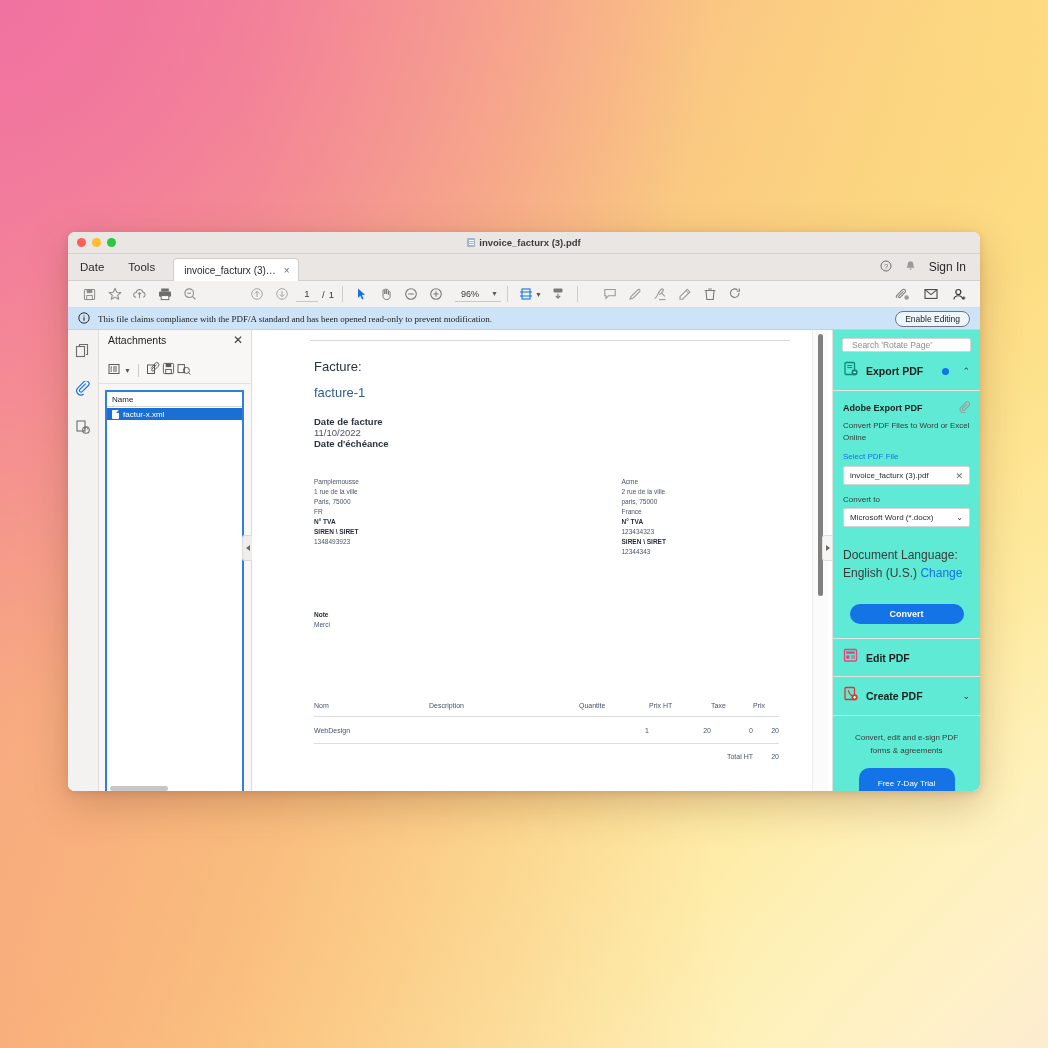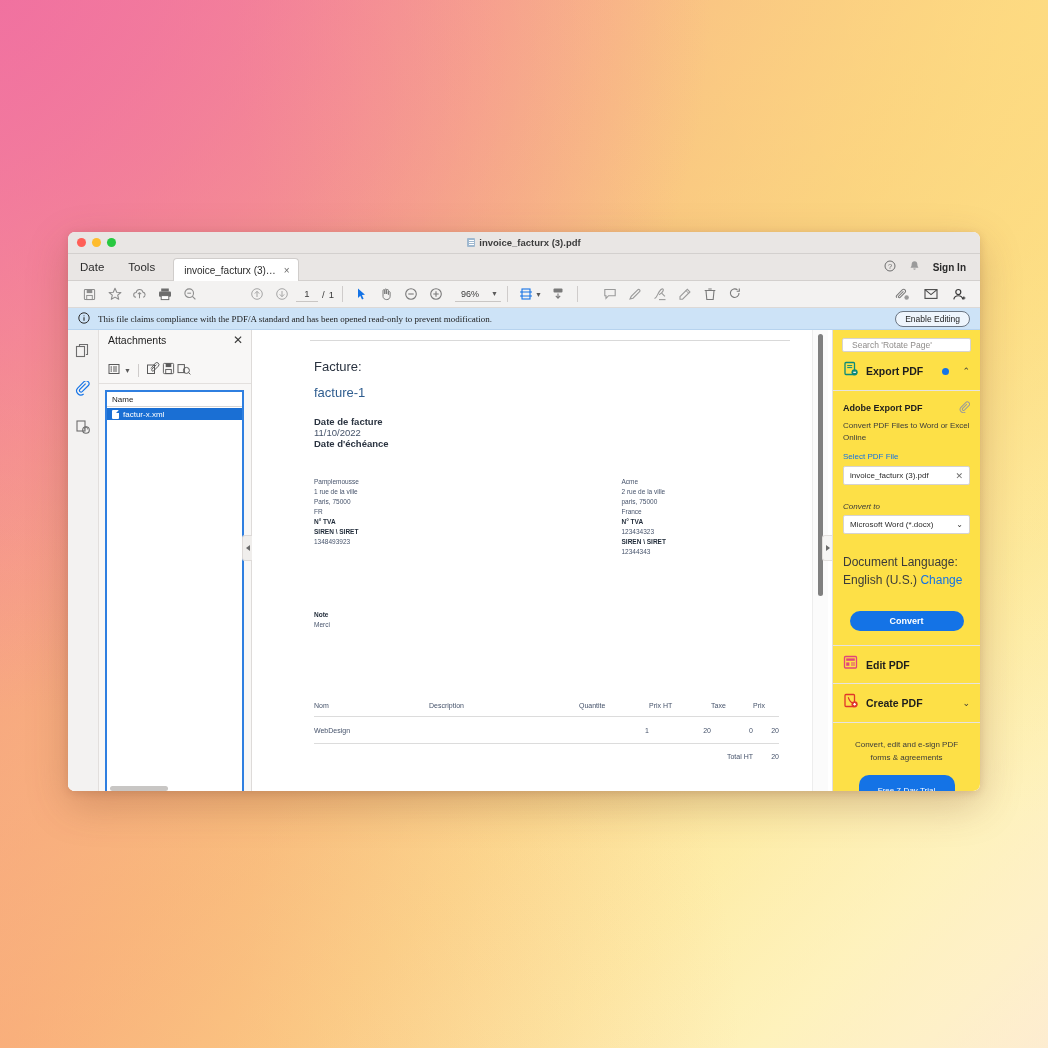--- a/index.html
+++ b/index.html
@@ -59,21 +59,21 @@
   }
   .tab{
     height:22px;background:#fff;border:1px solid #d0cdcb;border-bottom:none;
     border-radius:4px 4px 0 0;margin-left:6px;
     display:flex;align-items:center;gap:8px;padding:0 8px 0 10px;
     font-size:10px;color:#2b2b2b;position:relative;top:1px;
   }
   .tab .x{font-size:10px;color:#6a6a6a;}
   .menuright{margin-left:auto;display:flex;align-items:center;gap:13px;padding:0 14px 0 0;height:26px;}
   .menuright .ic{color:#6d6d6d;}
-  .signin{font-size:10px;font-weight:bold;color:#2b2b2b;}
+  .signin{font-size:12px;font-weight:normal;color:#2b2b2b;}
 
   
   .toolbar{
     height:26px;background:#f3f2f1;border-bottom:1px solid #dcd9d7;
     display:flex;align-items:center;padding:0 9px;gap:0;
   }
   .tb{width:25px;height:24px;display:flex;align-items:center;justify-content:center;}
   .tb svg{display:block;}
   .sep{width:1px;height:16px;background:#cfcccb;margin:0 6px;}
   .pagenum{
@@ -194,21 +194,21 @@
   }
   .vtrack{position:absolute;right:4px;top:0;bottom:0;width:15px;background:#fbfbfb;border-left:1px solid #ededed;}
   .collapse-right{
     position:absolute;right:0;top:205px;width:9px;height:24px;
     background:#f7f6f5;border:1px solid #e3e0de;border-right:none;
     border-radius:3px 0 0 3px;display:flex;align-items:center;justify-content:center;z-index:3;
   }
 
   
   .rpanel{
-    width:147px;background:#fde047;border-left:1px solid #e2dfdd;
+    width:147px;background:#5eead4;border-left:1px solid #e2dfdd;
     display:flex;flex-direction:column;
   }
   .searchbox{
     margin:8px 9px 0 9px;height:19px;border:1px solid #d6d3d1;background:#fff;border-radius:2px;
     display:flex;align-items:center;padding:0 7px;
   }
   .searchbox input{
     border:none;outline:none;width:100%;font-size:8.5px;color:#3a3a3a;
     font-family:"Liberation Sans",sans-serif;background:transparent;
   }
@@ -222,21 +222,21 @@
   .chev.solo{margin-left:auto;}
   .expand-body{padding:10px 10px 14px 10px;border-bottom:1px solid #e6e3e1;}
   .exp-title{font-size:9px;font-weight:bold;color:#1d1d1d;display:flex;align-items:center;}
   .exp-desc{font-size:8px;color:#3a3a3a;line-height:1.45;margin-top:5px;}
   .exp-link{font-size:8px;color:#1473e6;margin-top:9px;}
   .exp-field{
     margin-top:5px;height:17px;border:1px solid #d6d3d1;background:#fff;border-radius:2px;
     display:flex;align-items:center;padding:0 6px;font-size:8px;color:#2b2b2b;
   }
   .exp-field .x{margin-left:auto;color:#6d6d6d;font-size:9px;}
-  .exp-lbl{font-size:8px;color:#3a3a3a;margin-top:17px;font-style:italic;}
+  .exp-lbl{font-size:8px;color:#3a3a3a;margin-top:10px;}
   .exp-select{
     margin-top:4px;height:17px;border:1px solid #d6d3d1;background:#fff;border-radius:2px;
     display:flex;align-items:center;padding:0 6px;font-size:8px;color:#2b2b2b;
   }
   .exp-select .cv{margin-left:auto;font-size:8px;color:#3a3a3a;}
   .exp-lang{font-size:12px;color:#3a3a3a;margin-top:19px;line-height:1.5;}
   .exp-lang a{color:#1473e6;text-decoration:none;}
   .convert-btn{
     margin:22px auto 0 auto;display:block;width:114px;height:20px;background:#1473e6;
     border:none;border-radius:10px;color:#fff;font-size:9px;font-weight:bold;

